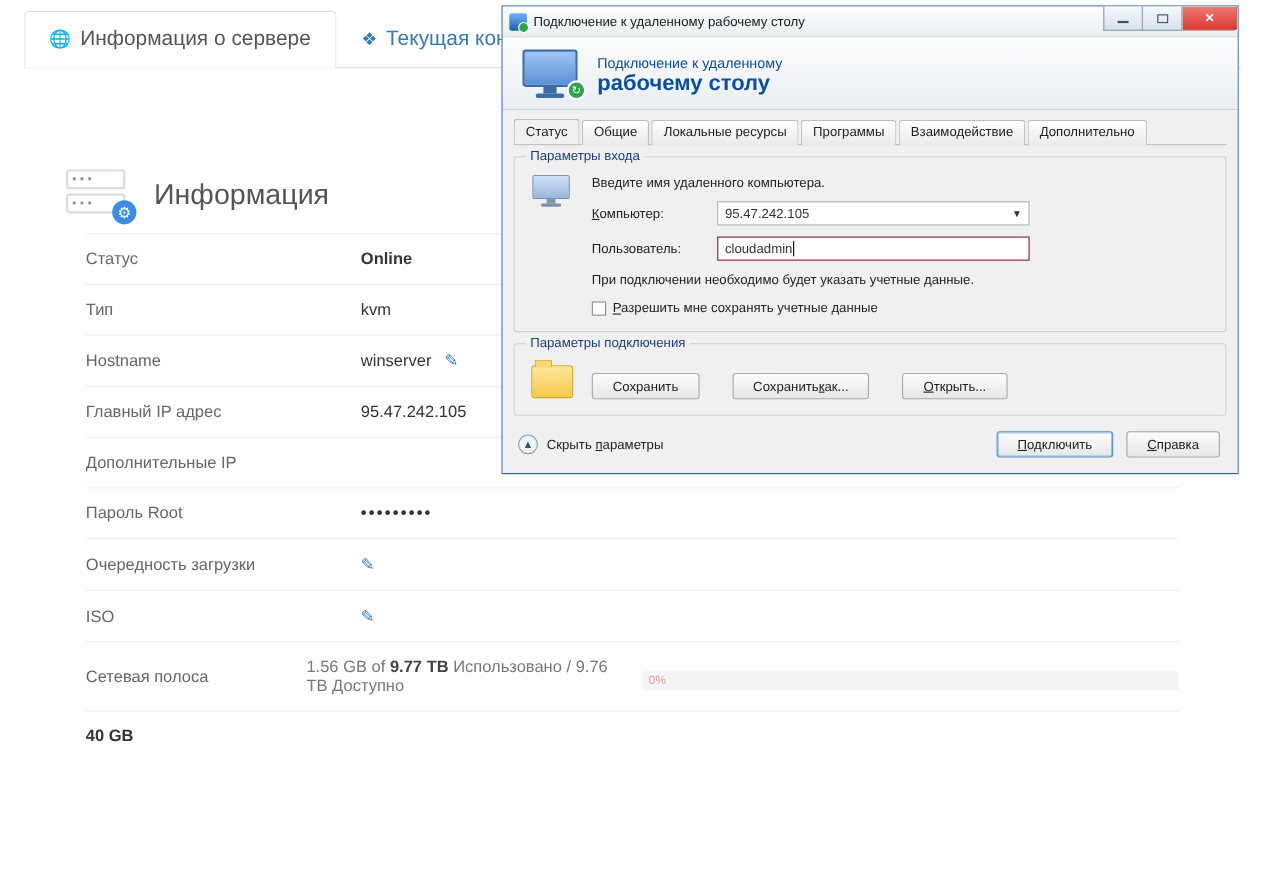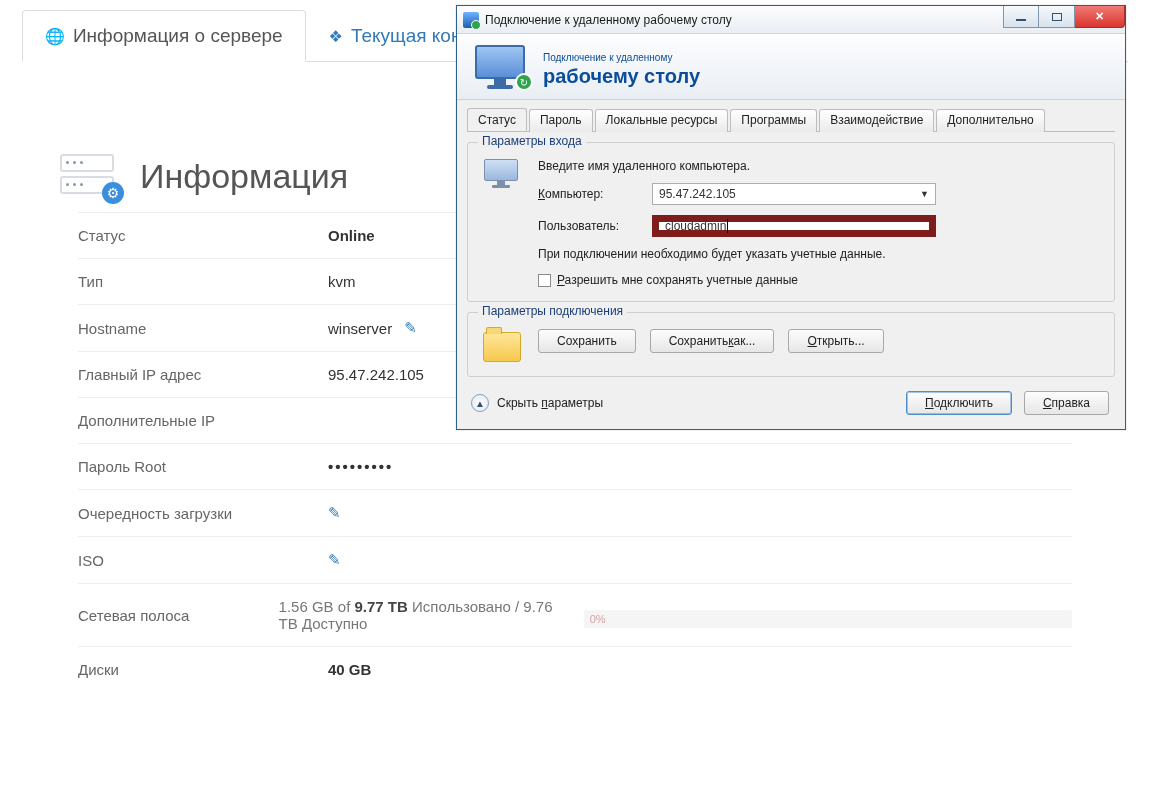--- a/index.html
+++ b/index.html
@@ -11,21 +11,21 @@
 .nav-tab{padding:14px 22px;color:#337ab7;font-size:19px;cursor:pointer;display:flex;align-items:center;gap:8px;border:1px solid transparent;margin-bottom:-1px}
 .nav-tab.active{color:#555;border:1px solid #ddd;border-bottom-color:#fff;border-radius:4px 4px 0 0}
 .nav-tab .ico{font-size:16px;color:#7a7a7a}
 .nav-tab.link .ico{color:#337ab7}
 
 
 .host-info{text-align:center;margin-top:26px;color:#555;font-size:18px;line-height:28px}
 
 
 .section-heading{display:flex;align-items:center;gap:22px;margin:10px 60px 14px 60px}
-.section-heading h2{font-weight:400;font-size:34px;color:#555;margin:0}
+.section-heading h2{font-weight:400;font-size:26px;color:#555;margin:0}
 .server-icon{width:58px;height:44px;position:relative}
 .server-icon .box{position:absolute;left:0;width:54px;height:18px;border:2px solid #d7dde3;border-radius:3px;background:#fff}
 .server-icon .box.top{top:0}
 .server-icon .box.bot{top:22px}
 .server-icon .dots{position:absolute;left:6px;display:flex;gap:4px}
 .server-icon .dots span{width:3px;height:3px;background:#8a97a6;border-radius:50%}
 .server-icon .dots.t{top:7px}
 .server-icon .dots.b{top:29px}
 .server-icon .gear{position:absolute;right:-6px;bottom:-6px;width:22px;height:22px;border-radius:50%;background:#3b8ede;display:flex;align-items:center;justify-content:center;color:#fff;font-size:14px}
 
@@ -56,21 +56,21 @@
 .winbtn.min span{width:10px;height:2px;background:#34506a;display:block;margin-top:6px}
 .winbtn.max span{width:10px;height:8px;border:1px solid #34506a;display:block}
 
 .banner{height:66px;background:linear-gradient(#fdfdfe,#e9eef4);display:flex;align-items:center;padding:0 18px;gap:16px;border-top:1px solid #fff;border-bottom:1px solid #c9d4de}
 .banner .mon{width:52px;height:44px;position:relative}
 .banner .mon .scr{width:50px;height:34px;border:2px solid #3b6ca5;border-radius:3px;background:linear-gradient(#9fc6f4,#5a8fd6)}
 .banner .mon .stand{position:absolute;left:19px;top:34px;width:12px;height:6px;background:#3b6ca5}
 .banner .mon .base{position:absolute;left:12px;top:40px;width:26px;height:4px;background:#3b6ca5;border-radius:2px}
 .banner .mon .badge{position:absolute;right:-6px;bottom:-2px;width:18px;height:18px;border-radius:50%;background:#2da44e;border:2px solid #fff;color:#fff;font-size:10px;display:flex;align-items:center;justify-content:center}
 .banner .btxt{line-height:18px}
-.banner .btxt .l1{color:#0a4e9b;font-size:10px}
+.banner .btxt .l1{color:#0a4e9b;font-size:13px}
 .banner .btxt .l2{color:#0a4e9b;font-size:20px;font-weight:700}
 
 .dlg-body{background:#f0f0f0;padding:8px 10px 12px 10px}
 .dlg-tabs{display:flex;border-bottom:1px solid #bdbdbd;height:24px}
 .dlg-tab{padding:3px 10px;border:1px solid #bdbdbd;border-bottom:none;background:linear-gradient(#fff,#eaeaea);margin-right:2px;border-radius:3px 3px 0 0;cursor:pointer;color:#222;position:relative;top:1px}
 .dlg-tab.active{background:#f0f0f0;border-bottom:1px solid #f0f0f0;top:0;padding-top:4px}
 
 .fieldset{border:1px solid #cfcfcf;border-radius:3px;margin-top:10px;padding:10px 12px 14px 12px;background:#f0f0f0;position:relative}
 .fieldset .legend{position:absolute;top:-9px;left:10px;background:#f0f0f0;padding:0 4px;color:#1a3e78;font-size:12px}
 .fs-row{display:flex;align-items:flex-start;gap:14px;margin-top:6px}
@@ -82,25 +82,25 @@
 .folder{width:38px;height:30px;background:linear-gradient(#ffe69a,#f6c94e);border:1px solid #d4a828;border-radius:3px;position:relative;margin-top:3px}
 .folder::before{content:"";position:absolute;top:-6px;left:2px;width:14px;height:6px;background:#f6d877;border:1px solid #d4a828;border-bottom:none;border-radius:2px 2px 0 0}
 
 .fs-content{flex:1}
 .fs-text{color:#222;margin-bottom:10px}
 .form-line{display:flex;align-items:center;margin-bottom:10px}
 .form-line .flabel{width:114px;color:#222}
 .form-line .flabel u{text-decoration:underline}
 .combo{flex:1;max-width:284px;height:22px;border:1px solid #adadad;background:#fff;display:flex;align-items:center;padding:0 6px;justify-content:space-between}
 .combo .arrow{font-size:9px;color:#333}
-.textin{flex:1;max-width:284px;height:22px;border:7px solid #7f1d1d;background:#fff;padding:0 6px;display:flex;align-items:center;outline:none}
+.textin{flex:1;max-width:284px;height:22px;border:1px solid #7f1d1d;background:#fff;padding:0 6px;display:flex;align-items:center;outline:none}
 .hint{color:#222;margin:2px 0 12px 0;max-width:420px}
 .chk{display:flex;align-items:center;gap:6px;color:#222}
 .chk .box{width:13px;height:13px;border:1px solid #8a8a8a;background:#fff}
-.btnrow{display:flex;gap:14px;margin-top:0}
+.btnrow{display:flex;gap:30px;margin-top:10px}
 .wbtn{height:24px;padding:0 18px;border:1px solid #a8a8a8;border-radius:3px;background:linear-gradient(#fdfdfd,#e6e6e6);color:#222;cursor:pointer;display:flex;align-items:center}
 .wbtn u{text-decoration:underline}
 
 .dlg-foot{display:flex;align-items:center;justify-content:space-between;padding:14px 6px 2px 4px}
 .hide-params{display:flex;align-items:center;gap:8px;color:#222;cursor:pointer}
 .hide-params .circ{width:18px;height:18px;border:1px solid #8a9fb3;border-radius:50%;background:radial-gradient(#fff,#dfe8f1);display:flex;align-items:center;justify-content:center;font-size:10px;color:#34506a}
 .foot-btns{display:flex;gap:12px}
 .wbtn.primary{border-color:#4f8ecb;box-shadow:0 0 0 1px rgba(79,142,203,.5) inset}
 </style>
 </head>
@@ -194,21 +194,20 @@
           <b>9.77 TB</b>
           <span>Использовано</span>
           <span>/</span>
           <span>9.76 TB</span>
           <span>Доступно</span>
         </div>
         <div class="bw-bar"><span>0%</span></div>
       </div>
     </div>
     <div class="row">
-        <div class="lbl">Диски</div>
         <div class="val">
           <b>40 GB</b>
         </div>
       </div>
   </div>
 
   <div class="dialog">
     <div class="titlebar">
       <div class="ti"></div>
       <div class="ttxt">Подключение к удаленному рабочему столу</div>
@@ -230,21 +229,21 @@
           <div class="badge">↻</div>
       </div>
       <div class="btxt">
         <div class="l1">Подключение к удаленному</div>
         <div class="l2">рабочему столу</div>
       </div>
     </div>
     <div class="dlg-body">
       <div class="dlg-tabs">
         <div class="dlg-tab active">Статус</div>
-        <div class="dlg-tab">Пароль</div>
+        <div class="dlg-tab">Общие</div>
         <div class="dlg-tab">Локальные ресурсы</div>
         <div class="dlg-tab">Программы</div>
         <div class="dlg-tab">Взаимодействие</div>
         <div class="dlg-tab">Дополнительно</div>
       </div>
 
       <div class="fieldset">
         <div class="legend">Параметры входа</div>
         <div class="fs-row">
           <div class="fs-icon">

